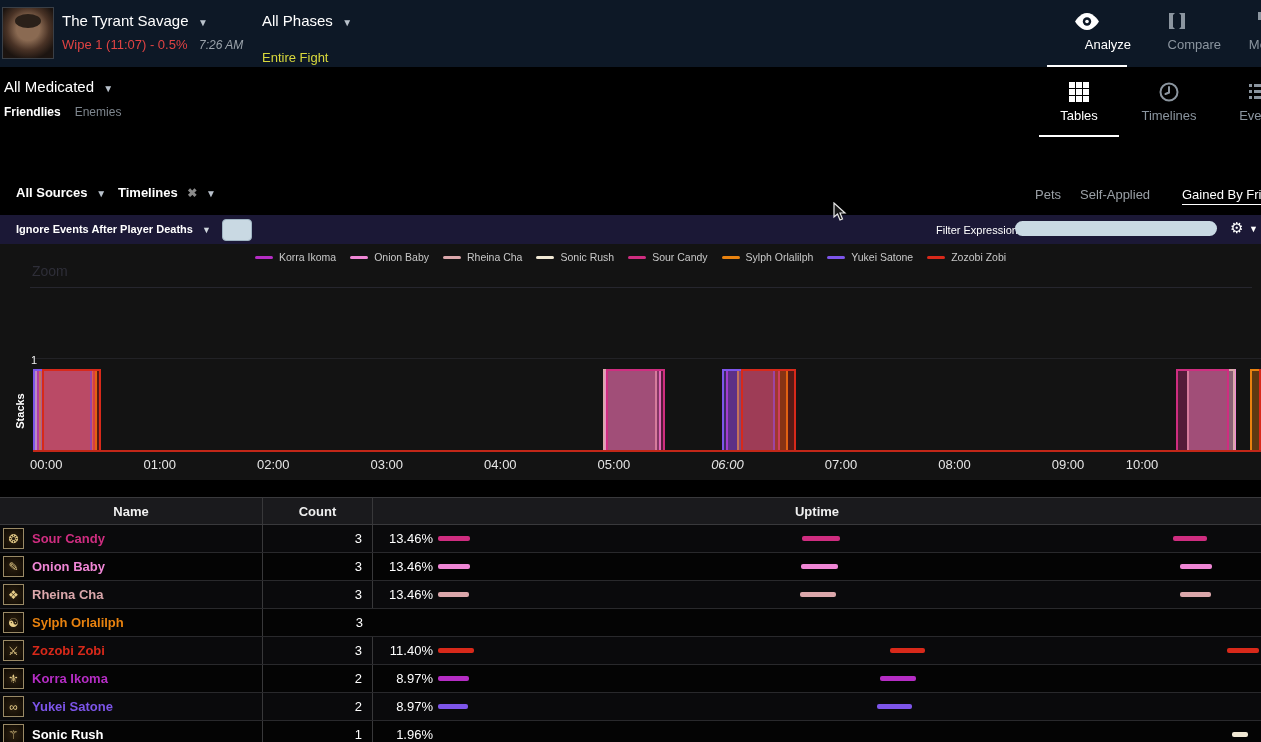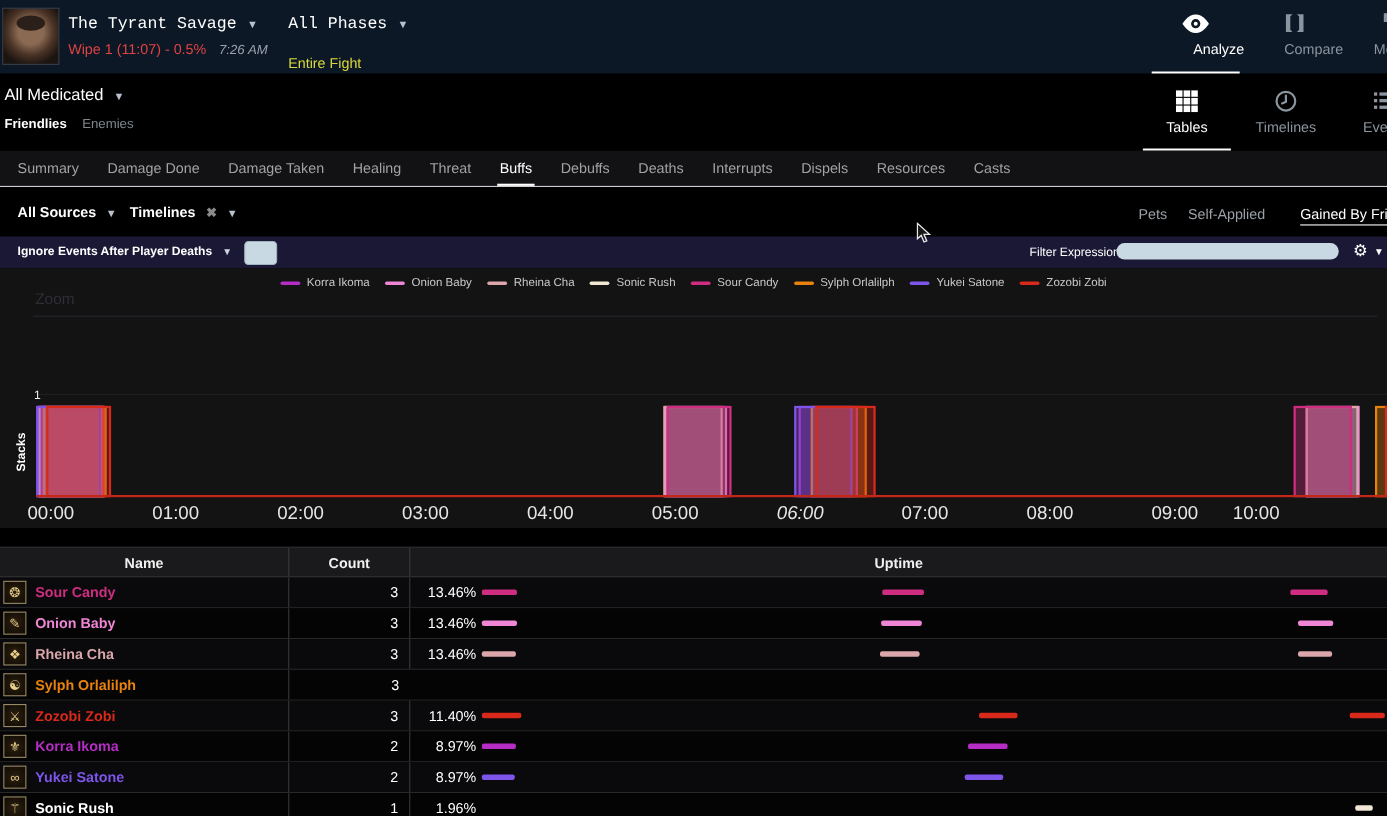--- a/index.html
+++ b/index.html
@@ -6,21 +6,21 @@
   .app{position:relative;width:1261px;height:742px;overflow:hidden;background:#000;
        font-family:"Liberation Sans",sans-serif;color:#fff;}
   
   .top-header{position:absolute;left:0;top:0;width:1261px;height:67px;background:#0d1826;}
   .avatar{position:absolute;left:2px;top:7px;width:50px;height:50px;border:1px solid #3a3f46;
           background:radial-gradient(circle at 50% 42%, #8a6a52 0 30%, #4a3326 55%, #1c1410 80%);}
   .avatar:before{content:"";position:absolute;left:12px;top:6px;width:26px;height:14px;border-radius:50%;
           background:#2a2019;}
   .fight-info{position:absolute;left:62px;top:12px;}
   .phase-info{position:absolute;left:262px;top:12px;}
-  .hdr-title{font-size:15px;color:#fff;font-family:Liberation Mono, monospace;}
+  .hdr-title{font-size:15px;color:#fff;}
   .caret{font-size:10px;color:#b9c2cc;margin-left:5px;}
   .fight-sub{margin-top:7px;font-size:13px;color:#e04343;}
   .fight-time{font-size:12px;font-style:italic;color:#9aa2aa;margin-left:8px;}
   .phase-sub{margin-top:20px;font-size:13px;color:#d8d83c;}
   .top-nav-item{position:absolute;top:8px;width:88px;text-align:right;cursor:pointer;}
   .top-nav-item .nav-ic{height:26px;display:flex;align-items:center;justify-content:center;}
   .top-nav-item .nav-lb{font-size:13px;margin-top:3px;}
   .nav-inactive{color:#8b959f;}
   .nav-active{color:#fff;}
   .nav-underline{position:absolute;left:4px;right:4px;bottom:-16px;height:2px;background:#fff;}
@@ -71,21 +71,21 @@
   .zoom-line{position:absolute;left:30px;top:43px;width:1222px;height:1px;background:#26262e;}
   .grid-top{position:absolute;left:33px;top:114px;right:0;height:1px;background:#222226;}
   .stacks-label{position:absolute;left:2px;top:125px;height:83px;display:flex;align-items:center;}
   .stacks-label span{transform:rotate(-90deg);transform-origin:center;font-size:11px;font-weight:bold;
           color:#fff;display:block;white-space:nowrap;}
   .ylab{position:absolute;font-size:11px;color:#eee;}
   .plot{position:absolute;left:0;top:0;width:1261px;height:236px;}
   .blk{position:absolute;top:125px;height:83px;box-sizing:border-box;border:2px solid;}
   .baseline{position:absolute;left:33px;right:0;top:206px;height:2px;background:#c22718;}
   .xtick{position:absolute;top:213px;width:44px;margin-left:-22px;text-align:center;
-         font-size:17px;color:#e6e6e6;}
+         font-size:13px;color:#e6e6e6;}
   
   .btable{position:absolute;left:0;top:497px;width:1261px;border-top:1px solid #39393c;}
   .trow{display:grid;grid-template-columns:263px 110px 1fr;border-bottom:1px solid #29292c;}
   .thead{height:26px;background:#1a1a1d;border-bottom:1px solid #39393c;}
   .thead .tcell{display:flex;align-items:center;justify-content:center;font-size:13px;font-weight:bold;color:#f0f0f0;}
   .tcell{border-right:1px solid #38383a;overflow:hidden;}
   .tcell:last-child{border-right:none;}
   .tbody-row{height:27px;background:#040404;}
   .tbody-row:nth-child(odd){background:#0a0a0c;}
   .name-cell{display:flex;align-items:center;padding-left:3px;}
@@ -204,34 +204,20 @@
                 <rect x="0" y="13" width="3" height="3"></rect>
                 <rect x="5" y="13" width="15" height="3"></rect>
               </g>
             </svg>
           </span>
           <div class="nav-lb">Events</div>
         </div>
       </nav>
   </section>
 
-  <nav class="tabbar" id="tabbar">
-      <div class="tab">Summary</div>
-      <div class="tab">Damage Done</div>
-      <div class="tab">Damage Taken</div>
-      <div class="tab">Healing</div>
-      <div class="tab">Threat</div>
-      <div class="tab active">Buffs</div>
-      <div class="tab">Debuffs</div>
-      <div class="tab">Deaths</div>
-      <div class="tab">Interrupts</div>
-      <div class="tab">Dispels</div>
-      <div class="tab">Resources</div>
-      <div class="tab">Casts</div>
-    </nav>
 
   <div class="filterbar">
     <div class="src-dd">
       <span>All Sources</span>
       <span class="caret">▼</span>
     </div>
     <div class="chip">
       <span>Timelines</span>
       <span class="x">✖</span>
       <span class="caret">▼</span>

